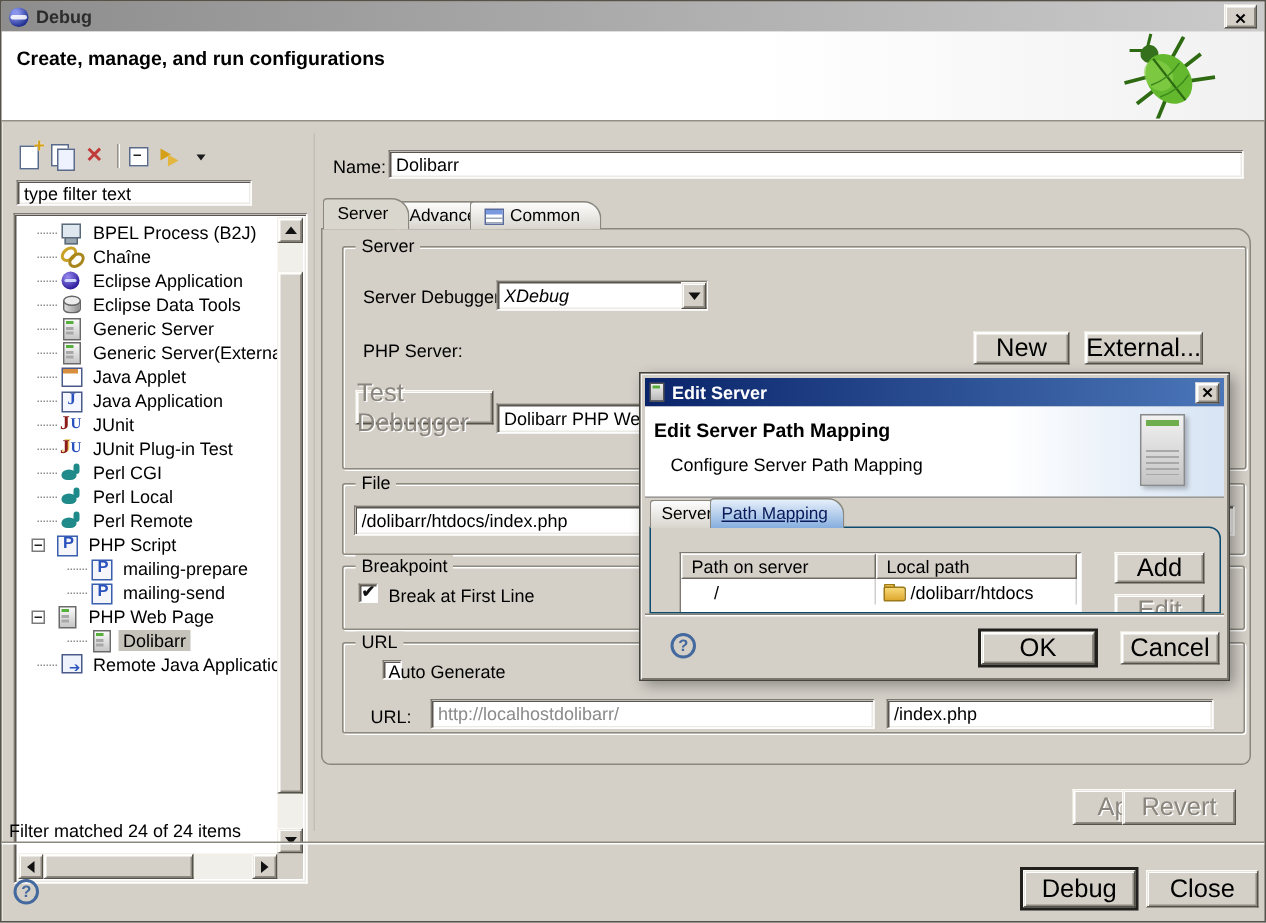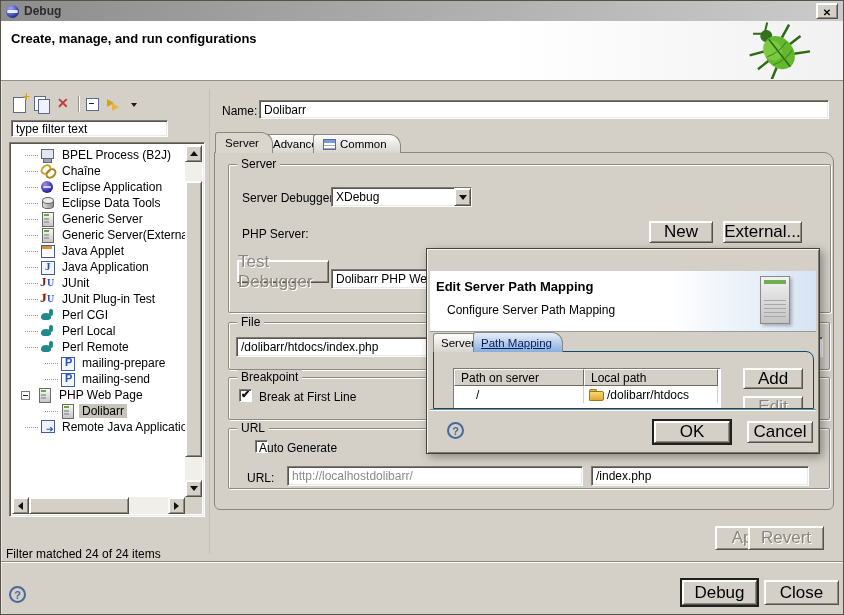--- a/index.html
+++ b/index.html
@@ -69,21 +69,21 @@
   .tbi-collapse::before { content:""; position:absolute; left:4px; top:4px; width:11px; height:11px; background:#fff; border:1px solid #5a6a8a; }
   .tbi-collapse::after { content:""; position:absolute; left:7px; top:9px; width:5px; height:1px; background:#222; }
   .tbi-filter::before { content:""; position:absolute; left:3px; top:5px; width:0; height:0;
     border-left:7px solid #d4a017; border-top:4px solid transparent; border-bottom:4px solid transparent; }
   .tbi-filter::after { content:""; position:absolute; left:8px; top:9px; width:0; height:0;
     border-left:7px solid #e3b640; border-top:4px solid transparent; border-bottom:4px solid transparent; }
   .tbi-dd::before { content:""; position:absolute; left:5px; top:9px; width:0; height:0;
     border:3px solid transparent; border-top:4px solid #1a1a1a; }
   .tsep { display:inline-block; width:1px; height:16px; background:#98948b; box-shadow:1px 0 0 #fff; margin:0 3px; vertical-align:-3px; }
 
-  .treebox { left: 8px; top: 141px; width: 196px; height: 375px; background: #fff; }
+  .treebox { left: 8px; top: 141px; width: 196px; height: 447px; background: #fff; }
   .tree-items { position: absolute; left: 2px; top: 4px; right: 19px; bottom: 19px; overflow: hidden; }
   .tree-row { height: 16px; display: flex; align-items: center; padding-left: 28px; white-space: nowrap; position: relative; }
   .tree-row::before { content:""; position:absolute; left:13px; top:8px; width:13px; border-top:1px dotted #8f8f8f; }
   .tree-row.parent { padding-left: 9px; }
   .tree-row.parent::before { display:none; }
   .tree-row.child { padding-left: 48px; }
   .tree-row.child::before { left: 33px; }
   .tlabel { padding: 0 3px; line-height: 14px; }
   .tree-row.selected .tlabel { background: var(--selection-bg, #c6c3bb); }
   .exp { width: 9px; height: 9px; background: #fff; border: 1px solid #7a7a7a; position: relative; flex: none; margin-right: 7px; }
@@ -316,20 +316,25 @@
           <span class="tlabel">Perl CGI</span>
         </div>
         <div class="tree-row">
           <span class="ic ic-perl"></span>
           <span class="tlabel">Perl Local</span>
         </div>
         <div class="tree-row">
           <span class="ic ic-perl"></span>
           <span class="tlabel">Perl Remote</span>
         </div>
+        <div class="tree-row parent">
+          <span class="exp"></span>
+          <span class="ic ic-php"></span>
+          <span class="tlabel">PHP Script</span>
+        </div>
         <div class="tree-row child">
           <span class="ic ic-php"></span>
           <span class="tlabel">mailing-prepare</span>
         </div>
         <div class="tree-row child">
           <span class="ic ic-php"></span>
           <span class="tlabel">mailing-send</span>
         </div>
         <div class="tree-row parent">
           <span class="exp"></span>
@@ -392,21 +397,21 @@
   </div>
 
   
   <div class="abs tabc" style="left:213px; top:151px; width:620px; height:358px;"></div>
 
   
   <div class="groupbox" style="left:227px; top:163px; width:603px; height:149px;">
     <span class="legend">Server</span>
   </div>
   <div class="abs glabel" style="left:241px; top:190px;">Server Debugger:</div>
-  <div class="abs sunken combo" style="left:330px; top:186px; width:141px; height:20px;">
+  <div class="abs sunken combo" style="left:330px; top:186px; width:141px; height:20px;font-style:italic;">
     <span class="cval">XDebug</span>
     <span class="btn cbtn">
         <span class="arr-dn"></span>
       </span>
   </div>
   <div class="abs glabel" style="left:241px; top:226px;">PHP Server:</div>
   <div class="abs sunken combo" style="left:330px; top:221px; width:306px; height:20px;margin-top:47px;">
     <span class="cval">Dolibarr PHP Web Server</span>
     <span class="btn cbtn">
         <span class="arr-dn"></span>
@@ -464,20 +469,27 @@
   <span class="help-circle abs" style="left:8px; top:585px; width:17px; height:17px;"></span>
   <div class="btn abs default" style="left:681px; top:579px; width:75px; height:25px;">
     <span>Debug</span>
   </div>
   <div class="btn abs" style="left:763px; top:579px; width:75px; height:25px;">
     <span>Close</span>
   </div>
 
   
   <div id="dlg" class="abs">
+    <div class="dlg-title">
+      <span class="mini-srv"></span>
+      <span>Edit Server</span>
+      <span class="btn dlg-x">
+          <span class="xglyph" style="font-size:9px"></span>
+        </span>
+    </div>
     <div class="dlg-head">
       <div class="abs glabel" style="left:6px; top:8px; font-size:13px; font-weight:bold;">Edit Server Path Mapping</div>
       <div class="abs glabel" style="left:17px; top:32px;">Configure Server Path Mapping</div>
       <div class="tower" style="left:330px; top:5px; width:30px; height:48px;"></div>
     </div>
     <div>
       <div class="dtab" style="left:6px; top:84px;">
         <span>Server</span>
       </div>
       <div class="dtab active" style="left:46px; top:83px;">

